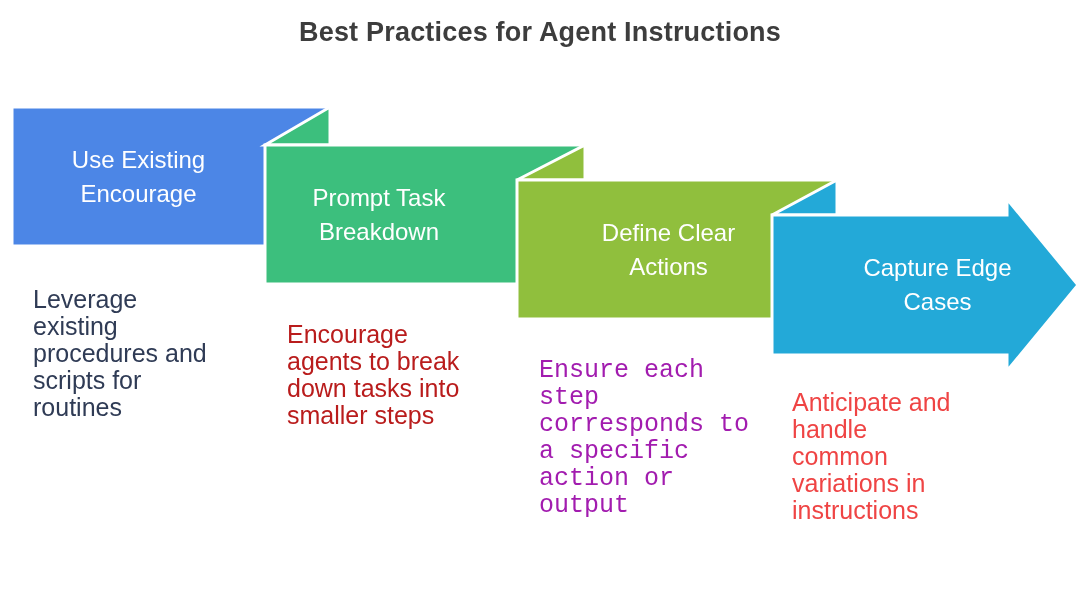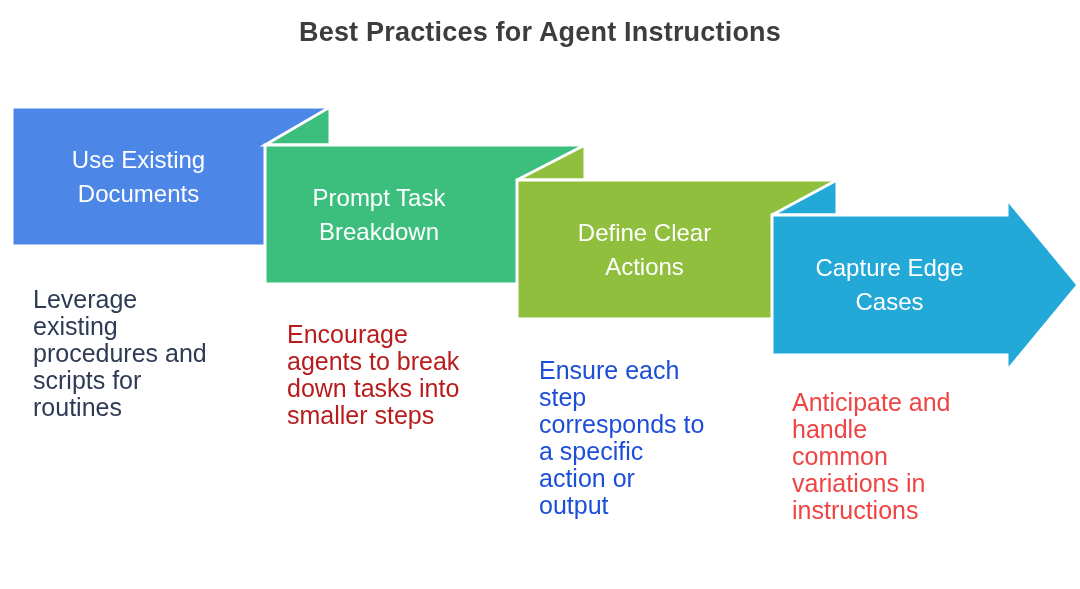--- a/index.html
+++ b/index.html
@@ -40,22 +40,22 @@
   }
   .step-desc {
     position: absolute;
     font-size: 25px;
     line-height: 27px;
     white-space: pre-line;
     color: #36454f;
   }
   .label-1 { left: 12px;  top: 107px; width: 253px; height: 139px; }
   .label-2 { left: 265px; top: 145px; width: 228px; height: 139px; }
-  .label-3 { left: 517px; top: 180px; width: 255px; height: 139px; }
-  .label-4 { left: 772px; top: 215px; width: 235px; height: 140px; }
+  .label-3 { left: 517px; top: 180px; width: 255px; height: 139px; padding-left: 24px; }
+  .label-4 { left: 772px; top: 215px; width: 235px; height: 140px; padding-left: 48px; }
   .desc-1 { left: 33px;  top: 286px; width: 232px; }
   .desc-2 { left: 287px; top: 321px; width: 236px; }
   .desc-3 { left: 539px; top: 357px; width: 236px; }
   .desc-4 { left: 792px; top: 389px; width: 248px; }
 </style>
 </head>
 <body>
 
 <div class="canvas">
 
@@ -69,38 +69,38 @@
     <polygon points="265,145 585,145 585,284 265,284" stroke="#ffffff" stroke-width="3" stroke-linejoin="miter" fill="#3cbf7d"></polygon>
 
     <polygon points="517,180 585,145 585,180" stroke="#ffffff" stroke-width="3" stroke-linejoin="miter" fill="#90bf3d"></polygon>
     <polygon points="517,180 837,180 837,319 517,319" stroke="#ffffff" stroke-width="3" stroke-linejoin="miter" fill="#90bf3d"></polygon>
 
     <polygon points="772,215 837,180 837,215" stroke="#ffffff" stroke-width="3" stroke-linejoin="miter" fill="#23a9d8"></polygon>
     <polygon points="772,215 1007,215 1007,199 1078,285 1007,371 1007,355 772,355" stroke="#ffffff" stroke-width="3" stroke-linejoin="miter" fill="#23a9d8"></polygon>
   </svg>
 
   <div class="step-label label-1">Use Existing
-Documents</div>
+Encourage</div>
   <div class="step-label label-2">Prompt Task
 Breakdown</div>
   <div class="step-label label-3">Define Clear
 Actions</div>
   <div class="step-label label-4">Capture Edge
 Cases</div>
 
   <div class="step-desc desc-1" style="color: rgb(47, 59, 85);">Leverage
 existing
 procedures and
 scripts for
 routines</div>
   <div class="step-desc desc-2" style="color: #b91c1c;">Encourage
 agents to break
 down tasks into
 smaller steps</div>
-  <div class="step-desc desc-3" style="color: #1d4ed8;">Ensure each
+  <div class="step-desc desc-3" style="color: #a21caf; font-family: Liberation Mono, monospace;">Ensure each
 step
 corresponds to
 a specific
 action or
 output</div>
   <div class="step-desc desc-4" style="color: #ef4444;">Anticipate and
 handle
 common
 variations in
 instructions</div>

